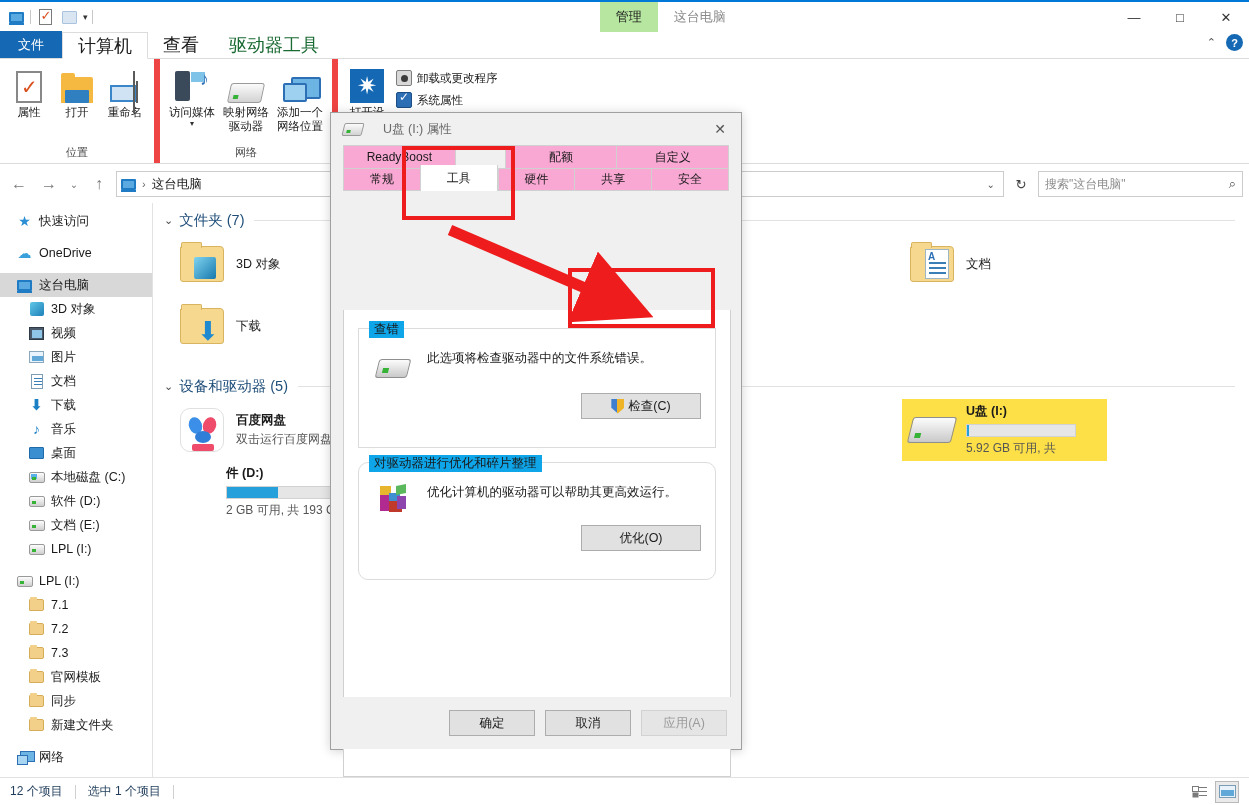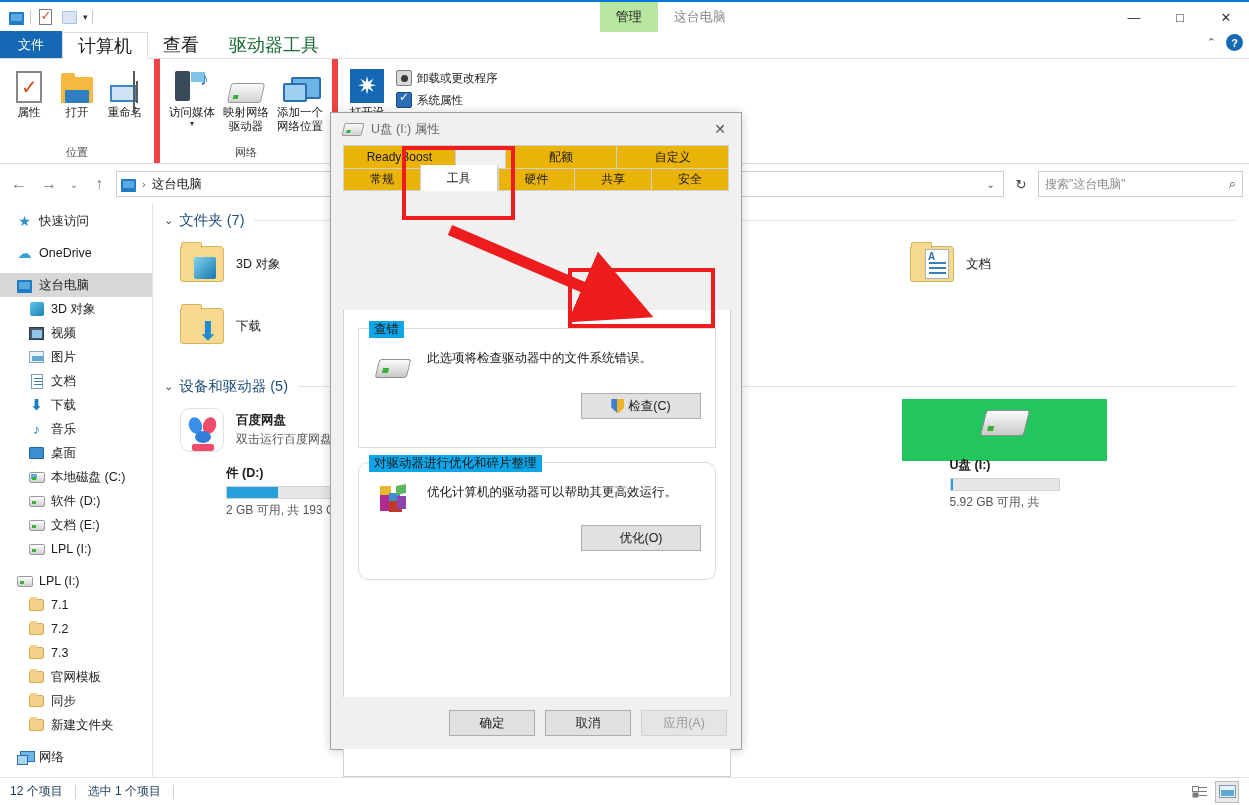--- a/index.html
+++ b/index.html
@@ -224,21 +224,21 @@
   }
   .group-chev { color:#4a4a4a; font-size: 11px; }
   .group-title { color:#1f4e79; font-size: 14.5px; }
   .group-rule { flex: 1; height: 1px; background: #e2e2e2; margin-right: 14px; margin-left: 4px;}
 
   .tile-grid { display: flex; flex-wrap: wrap; padding-left: 18px; }
   .tile {
     width: 215px; height: 62px; display: flex; align-items: center; gap: 10px;
     padding: 0 6px;
   }
-  .tile.sel2 { background: #22c55e; flex-direction: column; }
+  .tile.sel2 { background: #fde047; }
   .tile-ico { width: 48px; height: 48px; display:flex; align-items:center; justify-content:center; flex:0 0 48px;}
   .tile-body { flex:1; min-width:0; }
   .tile-name { font-size: 12.5px; color:#1a1a1a; font-weight: bold; white-space:nowrap; overflow:hidden;}
   .tile-name.normal { font-weight: normal; }
   .tile-sub { font-size: 12px; color:#555; white-space:nowrap; overflow:hidden; margin-top:2px;}
   .bar-track { width: 165px; height: 13px; background:#e6e6e6; border:1px solid #d2d2d2; margin:4px 0 3px 0;}
   .bar-fill { height: 100%; background:#26a0da; }
 
   .big-folder {
     width: 44px; height: 36px; background:#f6d98f; border:1px solid #d8b45f;
@@ -282,31 +282,31 @@
   .v-details::after { content:""; position:absolute; right:0; top:1px; width:8px; height:1.5px; background:#7a7a7a; box-shadow:0 4px 0 #7a7a7a, 0 8px 0 #7a7a7a;}
   .v-large { width:17px; height:13px; background:#e8f2fa; border:1px solid #7a9cb5; position:relative;}
   .v-large::after { content:""; position:absolute; left:1px; bottom:1px; width:13px; height:6px; background:#5fa8d8;}
 
   
   .dialog {
     position:absolute; left:330px; top:110px; width:412px; height:638px;
     background:#f0f0f0; border:1px solid #a0a0a0;
     box-shadow: 0 1px 10px rgba(0,0,0,0.18);
   }
-  .dlg-title { height: 32px; display:flex; align-items:center; gap:8px; padding: 0 8px 0 12px; background:#f0f0f0;}
+  .dlg-title { height: 32px; display:flex; align-items:center; gap:20px; padding: 0 8px 0 12px; background:#f0f0f0;}
   .dlg-ico { width: 20px; height: 13px; background:linear-gradient(#fbfbfb,#d2d2d2); border:1px solid #9a9a9a; border-radius:2px; transform:skewX(-14deg); position:relative;}
   .dlg-ico::after { content:""; position:absolute; left:3px; bottom:2px; width:4px; height:3px; background:#36b336;}
   .dlg-title-txt { font-size: 12.5px; color:#6a6a6a; flex:1;}
   .dlg-close { width:26px; height:26px; display:flex; align-items:center; justify-content:center; color:#555; font-size:14px;}
 
   .tabstrip { padding: 0 12px; }
   .tabrow { display:flex; }
   .dtab {
     flex:1; height: 23px; display:flex; align-items:center; justify-content:center;
-    background:#eab308; border:1px solid #d0d0d0; border-right:none;
+    background:#f9a8d4; border:1px solid #d0d0d0; border-right:none;
     font-size: 12px; color:#1a1a1a;
   }
   .dtab:last-child { border-right:1px solid #d0d0d0; }
   .tabrow.row1 .dtab { border-bottom:none; }
   .dtab.active {
     background:#ffffff; border:1px solid #d0d0d0; border-top:none; border-bottom:none;
     position:relative; z-index:3; height: 26px; margin-top:-3px;
   }
   .dtab.ghost { background:#f0f0f0; border-color:#d0d0d0;}
 

